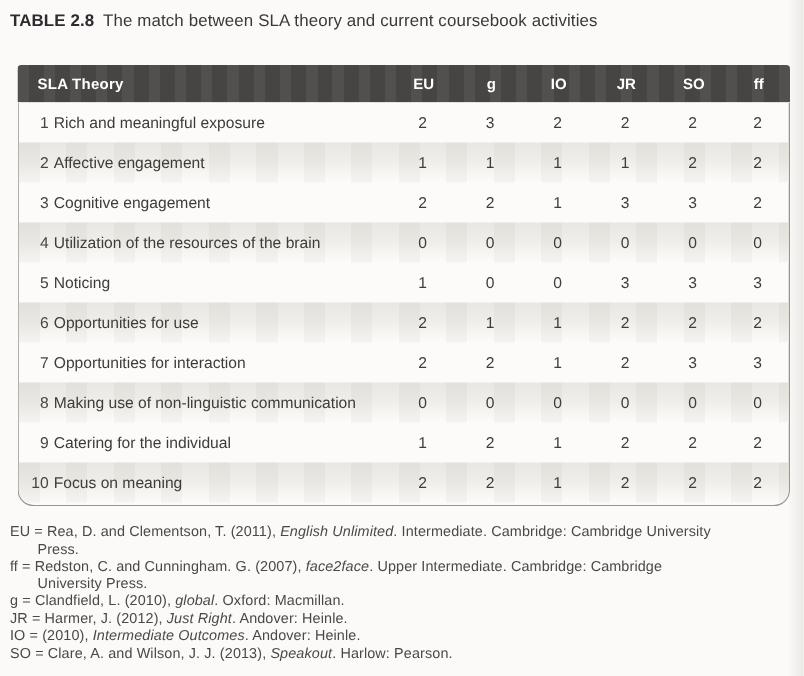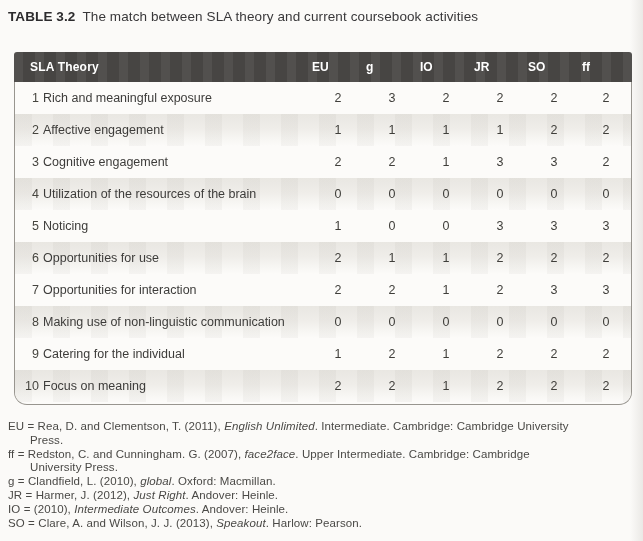--- a/index.html
+++ b/index.html
@@ -48,21 +48,21 @@
     color: var(--header-text, #ffffff);
     border-radius: 3px 3px 0 0;
     font-size: 12px;
     font-weight: bold;
   }
   .thead .h-label {
     grid-column: 1 / 3;
     padding-left: 16px;
     letter-spacing: 0.2px;
   }
-  .thead .h-col { text-align: left; }
+  .thead .h-col { text-align: center; }
   .tbody {
     border: 1.5px solid var(--border, #98958f);
     border-top: none;
     border-radius: 0 0 13px 13px;
     background: #fcfbf9;
     overflow: hidden;
     padding-bottom: 2px;
   }
   .row {
     height: 32px;
@@ -90,21 +90,21 @@
   .fn-line { white-space: nowrap; }
   .fn-line.cont { padding-left: 22px; }
   .it { font-style: italic; }
 </style>
 </head>
 <body>
 
 <div class="page">
 
   <div class="caption">
-    <span class="num">TABLE 3.2</span><span>The match between SLA theory and current coursebook activities</span>
+    <span class="num">TABLE 2.8</span><span>The match between SLA theory and current coursebook activities</span>
   </div>
 
   <div class="sla-table">
     <div class="thead grid" id="thead">
       <div class="h-label">SLA Theory</div>
 
     <div class="h-col">EU</div>
         <div class="h-col">g</div>
         <div class="h-col">IO</div>
         <div class="h-col">JR</div>

